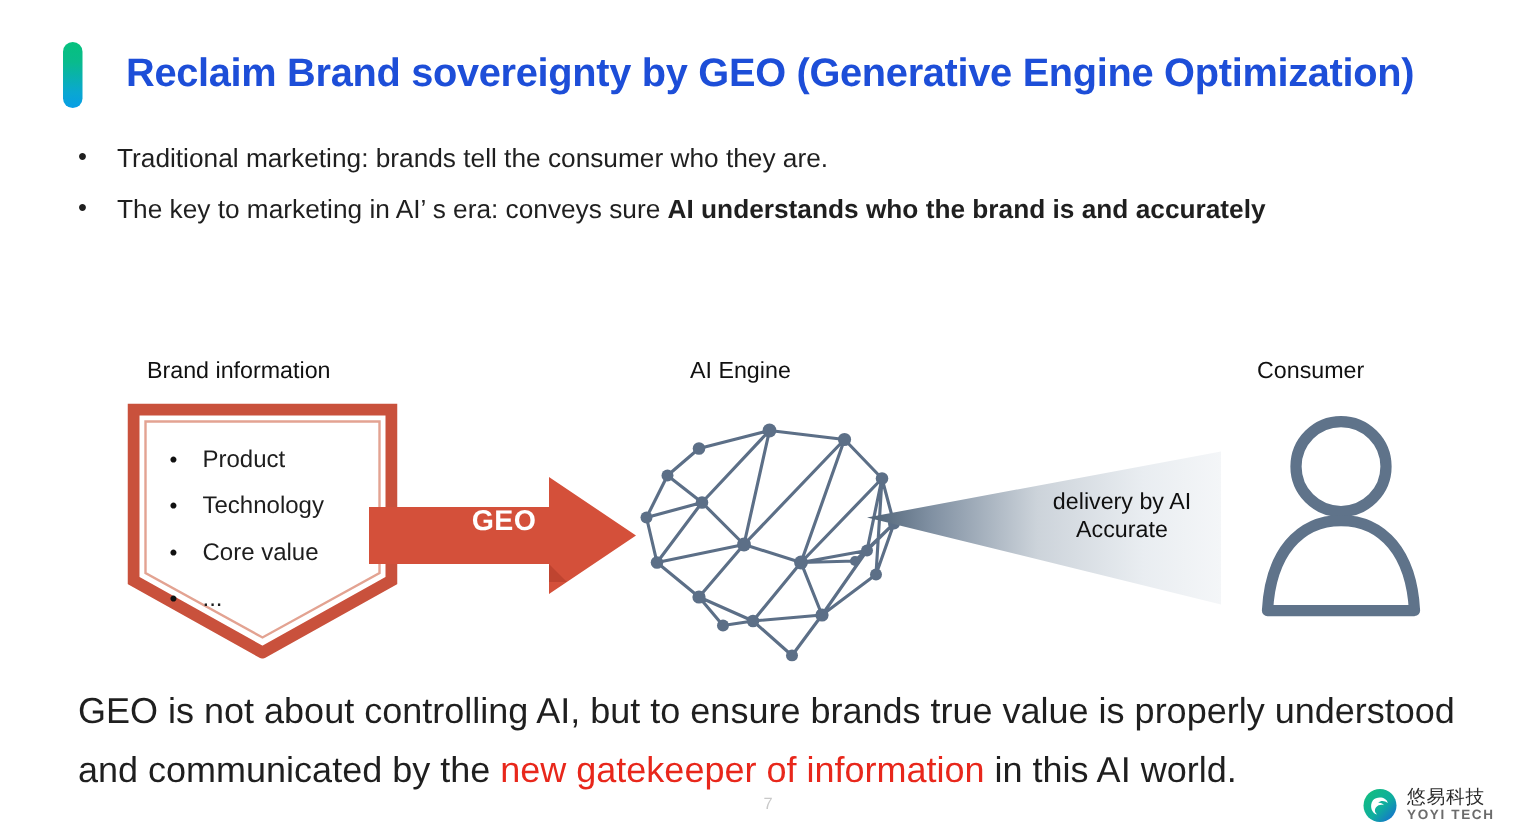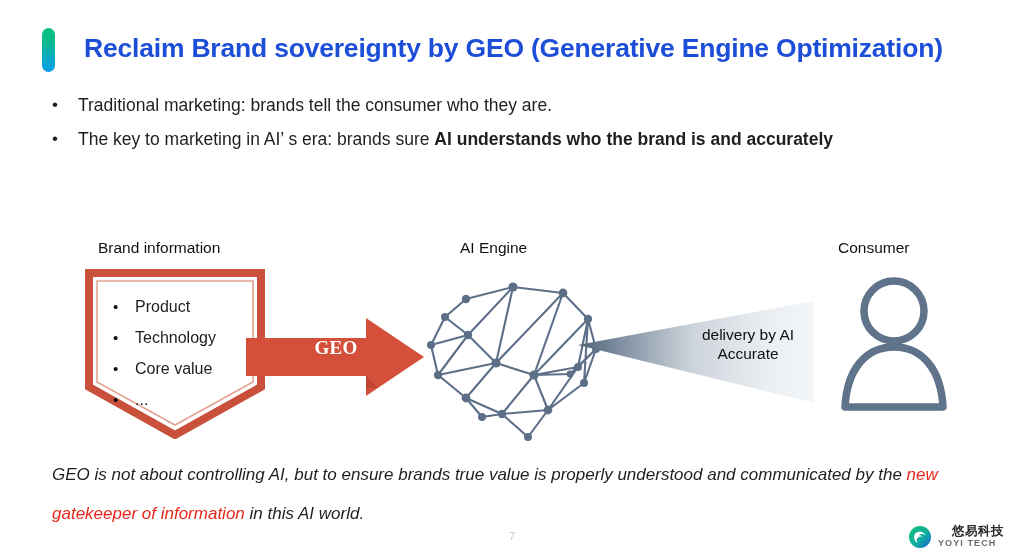--- a/index.html
+++ b/index.html
@@ -39,60 +39,60 @@
 
   .shield-wrap{position:absolute;left:85px;top:44px;width:180px;height:170px;}
   .shield-wrap svg{display:block;}
   .shield-list{position:absolute;left:14px;top:22px;width:150px;}
   .shield-item{position:relative;padding-left:36px;font-size:16px;line-height:31px;color:#1d1d1d;white-space:nowrap;}
   .shield-item .sdot{position:absolute;left:14px;top:0;line-height:31px;font-size:15px;color:#111;}
 
   .arrow{position:absolute;left:246px;top:93px;width:178px;height:78px;}
   .arrow-label{
     position:absolute;left:286px;top:112px;width:100px;text-align:center;
-    font-size:19px;font-weight:bold;color:#ffffff;letter-spacing:0.3px;font-family:Liberation Serif, serif;
+    font-size:19px;font-weight:bold;color:#ffffff;letter-spacing:0.3px;
   }
 
   .brain{position:absolute;left:418px;top:46px;width:200px;height:170px;}
   .beam{position:absolute;left:578px;top:70px;width:240px;height:112px;}
   .beam-text{
     position:absolute;left:678px;top:100px;width:140px;text-align:center;
     font-size:15.5px;line-height:19px;color:#101010;
   }
   .person{position:absolute;left:838px;top:48px;width:112px;height:140px;}
 
   
-  .bottom-text{position:absolute;left:52px;top:455px;width:940px;font-size:17px;line-height:39px;color:#1f1f1f;font-style:italic;}
+  .bottom-text{position:absolute;left:52px;top:455px;width:940px;font-size:24px;line-height:39px;color:#1f1f1f;}
   .hl{color:#e8271b;}
 
   
   .page-num{position:absolute;left:0;top:530px;width:1024px;text-align:center;font-size:11px;color:#c9c9c9;}
   .logo{position:absolute;left:908px;top:524px;width:112px;height:28px;}
   .logo-mark{position:absolute;left:0;top:1px;width:24px;height:24px;}
-  .logo-cn{position:absolute;left:44px;top:0px;font-size:12.5px;font-weight:bold;color:#2b2b2b;letter-spacing:0.5px;line-height:14px;}
+  .logo-cn{position:absolute;left:30px;top:0px;font-size:12.5px;font-weight:normal;color:#2b2b2b;letter-spacing:0.5px;line-height:14px;}
   .logo-en{position:absolute;left:30px;top:14px;font-size:9px;font-weight:bold;color:#6b6b6b;letter-spacing:1.1px;line-height:11px;}
 </style>
 </head>
 <body>
 
 <div class="slide">
 
   <div class="title-row">
     <div class="accent-bar"></div>
     <div class="title-text">Reclaim Brand sovereignty by GEO (Generative Engine Optimization)</div>
   </div>
 
   <div class="bullets">
     <div class="bullet-row">
       <span class="dot">•</span>
       <span>Traditional marketing: brands tell the consumer who they are.</span>
     </div>
     <div class="bullet-row">
       <span class="dot">•</span>
-      <span>The key to marketing in AI’ s era: brands sure </span><b>AI understands who the brand is and accurately</b>
+      <span>The key to marketing in AI’ s era: conveys sure </span><b>AI understands who the brand is and accurately</b>
     </div>
   </div>
 
   <div class="diagram">
 
     <div class="col-label" id="label-brand">Brand information</div>
     <div class="col-label" id="label-ai">AI Engine</div>
     <div class="col-label" id="label-consumer">Consumer</div>
 
     <div class="shield-wrap">

